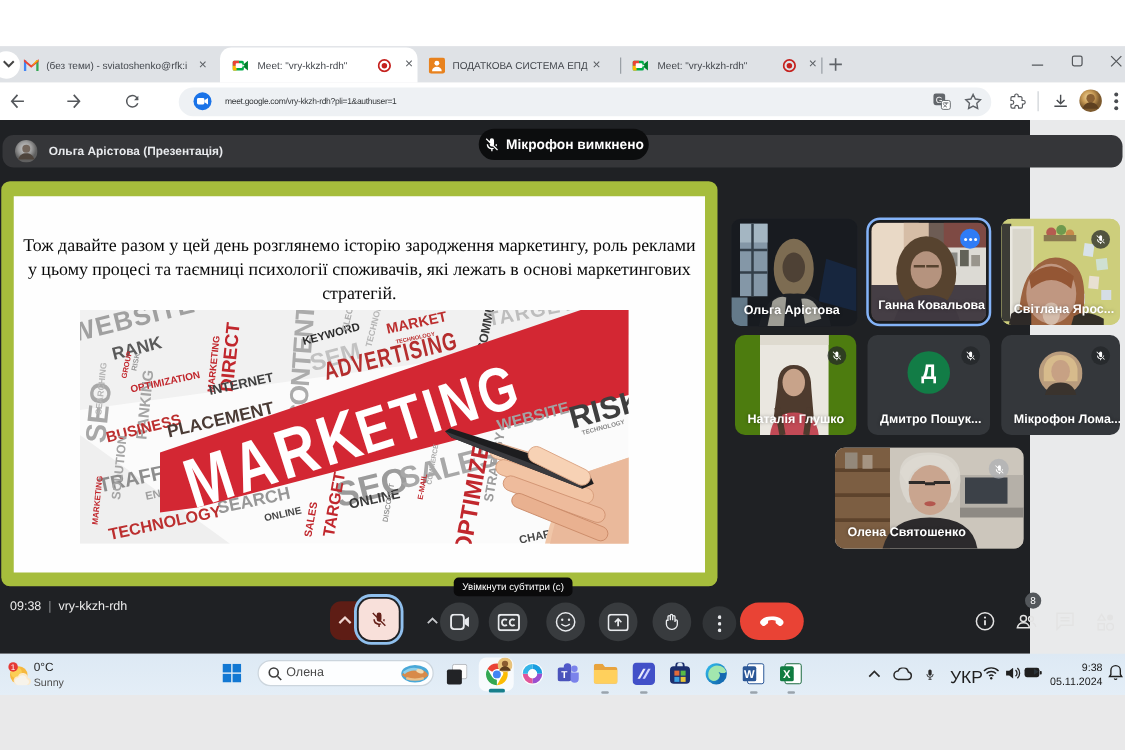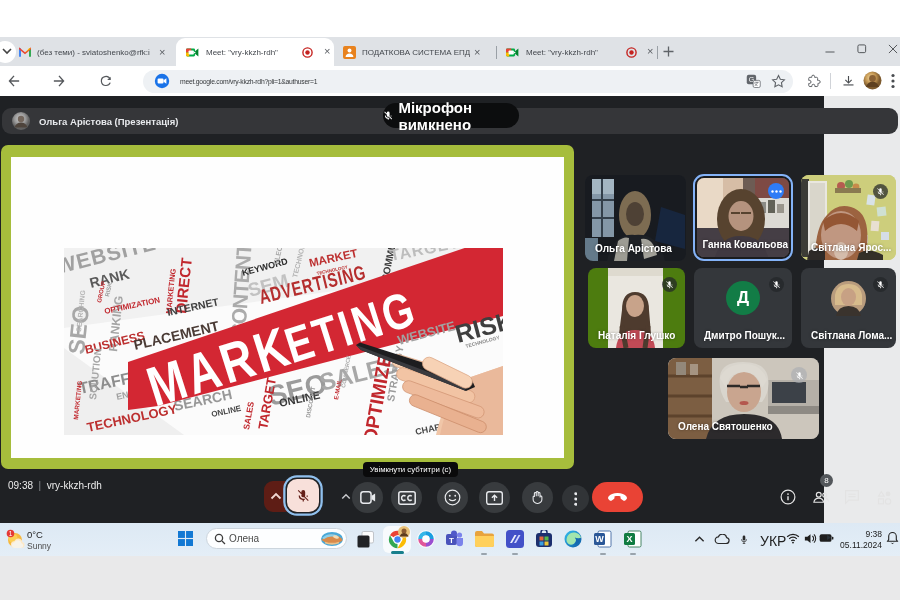--- a/index.html
+++ b/index.html
@@ -14,21 +14,21 @@
 #activetab{background:#fff;border-radius:9px 9px 0 0}
 .tabsep{position:absolute;top:9px;width:1px;height:13px;background:#9aa0a6}
 #toolbar{left:0;top:66px;width:900px;height:30px;background:#fff}
 #omnibox{position:absolute;left:143px;top:3.5px;width:650px;height:23px;background:#eef1f4;border-radius:12px;display:flex;align-items:center}
 #url{font-size:6.8px;color:#35383b;margin-left:10px;letter-spacing:-0.25px}
 
 #meet{left:0;top:96px;width:824px;height:427px;background:#1f2124}
 #chipbar{position:absolute;left:2px;top:12px;width:896px;height:26px;background:#353639;border-radius:9px;display:flex;align-items:center}
 #chipname{color:#e8eaed;font-weight:bold;font-size:9.5px;margin-left:9px}
 #micpill{position:absolute;left:383px;top:7px;width:136px;height:25px;background:#0c0d0e;border-radius:13px;display:flex;align-items:center;justify-content:center}
-#micpill span{color:#fff;font-weight:bold;font-size:15px;margin-left:5px}
+#micpill span{color:#fff;font-weight:bold;font-size:11px;margin-left:5px}
 #frame{position:absolute;left:1px;top:49px;width:573px;height:324px;background:#a6bd3c;border-radius:7px}
 #slide{position:absolute;left:10px;top:12px;width:553px;height:301px;background:#fefefe}
 #slidetext{position:absolute;left:0;top:31px;width:553px;text-align:center;font-family:"Liberation Serif",serif;font-size:14.3px;line-height:19.2px;color:#090909;white-space:nowrap}
 
 .tile{position:absolute;border-radius:8px;overflow:hidden}
 .tname{position:absolute;left:10px;bottom:7px;color:#fff;font-size:10px;font-weight:bold;white-space:nowrap;text-shadow:0 0 3px rgba(0,0,0,.4)}
 .micb{position:absolute;width:15px;height:15px;border-radius:50%;background:rgba(35,37,40,.72);display:flex;align-items:center;justify-content:center}
 
 #ctrl{position:absolute;left:0;top:381px;width:900px;height:46px;color:#e8eaed}
 .cbtn{position:absolute;top:8px;width:29px;height:29px;border-radius:50%;background:#383b3e;display:flex;align-items:center;justify-content:center}
@@ -183,20 +183,21 @@
     <span id="chipname">Ольга Арістова (Презентація)</span>
   </div>
   <div id="micpill">
     <svg width="13" height="13" viewBox="0 0 24 24">
           <path fill="#fff" d="M12 15a3.2 3.2 0 003.2-3.2V6.2a3.2 3.2 0 10-6.4 0v5.6A3.2 3.2 0 0012 15zm5.6-3.2c0 .6-.1 1.2-.3 1.8l1.5 1.5a7.5 7.5 0 00.8-3.3h-2zm-11.2 0H4.4a7.6 7.6 0 006.6 7.5V22h2v-2.7c.8-.1 1.5-.3 2.2-.7l-1.5-1.5a5.6 5.6 0 01-7.3-5.3zM4.3 3L3 4.3 19.7 21 21 19.7z"></path>
         </svg>
     <span>Мікрофон вимкнено</span>
   </div>
   <div id="frame">
     <div id="slide">
+      <div id="slidetext">Тож давайте разом у цей день розглянемо історію зародження маркетингу, роль реклами<br>у цьому процесі та таємниці психології споживачів, які лежать в основі маркетингових<br>стратегій.</div>
       <svg id="mkt" style="position:absolute;left:53px;top:91px" width="439" height="187" viewBox="0 0 439 187" font-family="Liberation Sans, sans-serif" font-weight="bold">
         <rect width="439" height="187" fill="#fbfbfb"></rect>
         <path d="M0 0h439v20L0 80z" fill="#f1f1f1"></path>
         <path d="M0 100v87h120z" fill="#efefef"></path>
         <text transform="translate(-6,26) rotate(-14)" font-size="21" fill="#a0a0a0" letter-spacing="1">WEBSITE</text>
         <text transform="translate(27,40) rotate(-14)" font-size="14" fill="#5a5a5a">RANK</text>
         <text transform="translate(122,66) rotate(-84)" font-size="15" fill="#c1272d">DIRECT</text>
         <text transform="translate(107,66) rotate(-84)" font-size="7.5" fill="#c1272d">MARKETING</text>
         <text transform="translate(181,91) rotate(-86)" font-size="21" fill="#ababab" letter-spacing="-1">CONTENT</text>
         <text transform="translate(20,107) rotate(-84)" font-size="23" fill="#a8a8a8">SEO</text>
@@ -352,21 +353,21 @@
           </svg>
         </div>
   </div>
   <div class="tile" style="left:801px;top:172px;width:95px;height:80px;background:#34373b">
     <svg class="abs" style="left:30px;top:13px" width="35" height="35" viewBox="0 0 35 35">
       <circle cx="17.5" cy="17.5" r="17.5" fill="#b99c7d"></circle>
       <path d="M4 14 Q6 3 17.5 3 Q29 3 31 14 L31 24 L4 24 Z" fill="#d7bb8c"></path>
       <ellipse cx="17.5" cy="16" rx="7.5" ry="9" fill="#c7a184"></ellipse>
       <path d="M5 35 Q7 25 17.5 25 Q28 25 30 35 Z" fill="#3a332d"></path>
     </svg>
-    <div class="tname">Світлана Лома...</div>
+    <div class="tname">Мікрофон Лома...</div>
     <div class="micb" style="right:8px;top:9px">
           <svg width="9" height="9" viewBox="0 0 24 24">
             <path fill="#fff" d="M12 15a3.2 3.2 0 003.2-3.2V6.2a3.2 3.2 0 10-6.4 0v5.6A3.2 3.2 0 0012 15zm5.6-3.2c0 .6-.1 1.2-.3 1.8l1.5 1.5a7.5 7.5 0 00.8-3.3h-2zm-11.2 0H4.4a7.6 7.6 0 006.6 7.5V22h2v-2.7c.8-.1 1.5-.3 2.2-.7l-1.5-1.5a5.6 5.6 0 01-7.3-5.3zM4.3 3L3 4.3 19.7 21 21 19.7z"></path>
           </svg>
         </div>
   </div>
   <div class="tile" style="left:668px;top:262px;width:151px;height:81px;background:#8a8680">
     <svg width="151" height="81" viewBox="0 0 151 81" preserveAspectRatio="none">
       <rect width="151" height="81" fill="#ccc6bc"></rect>
       <rect x="0" y="0" width="44" height="81" fill="#7c5e42"></rect>

